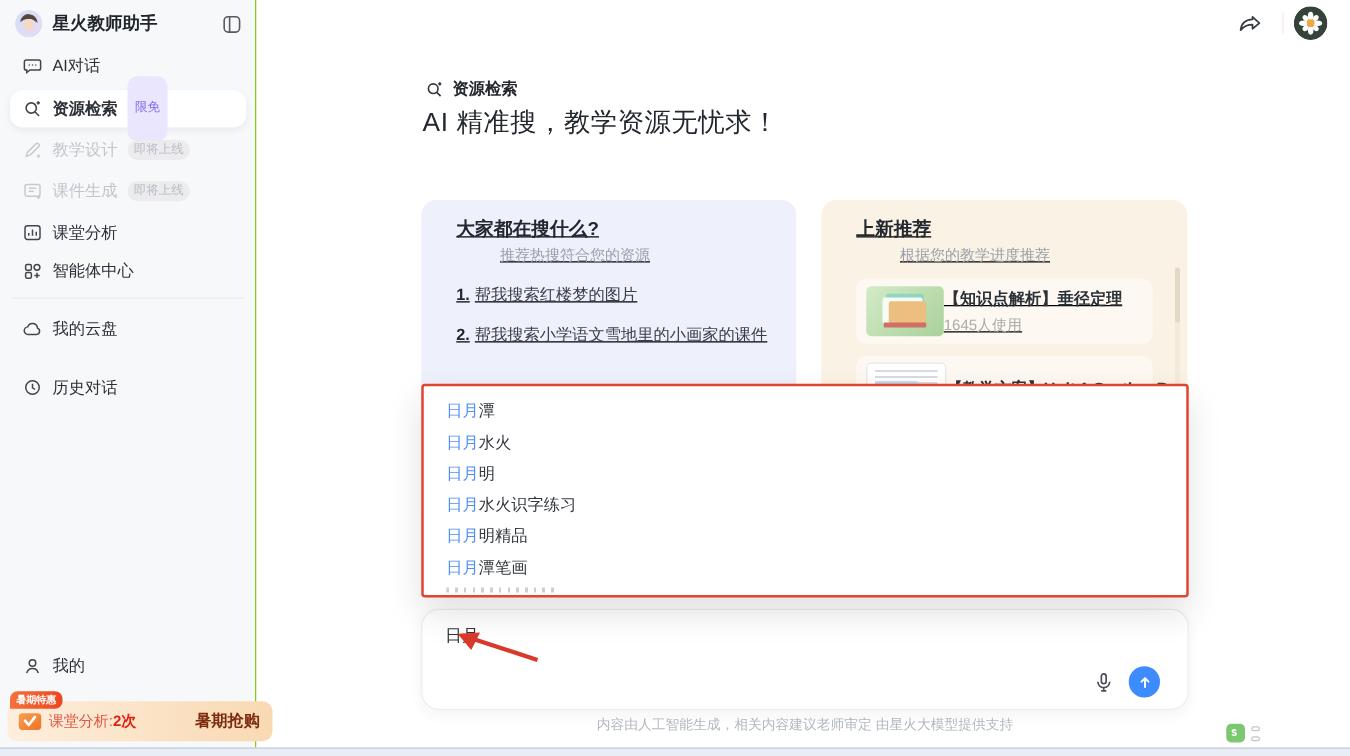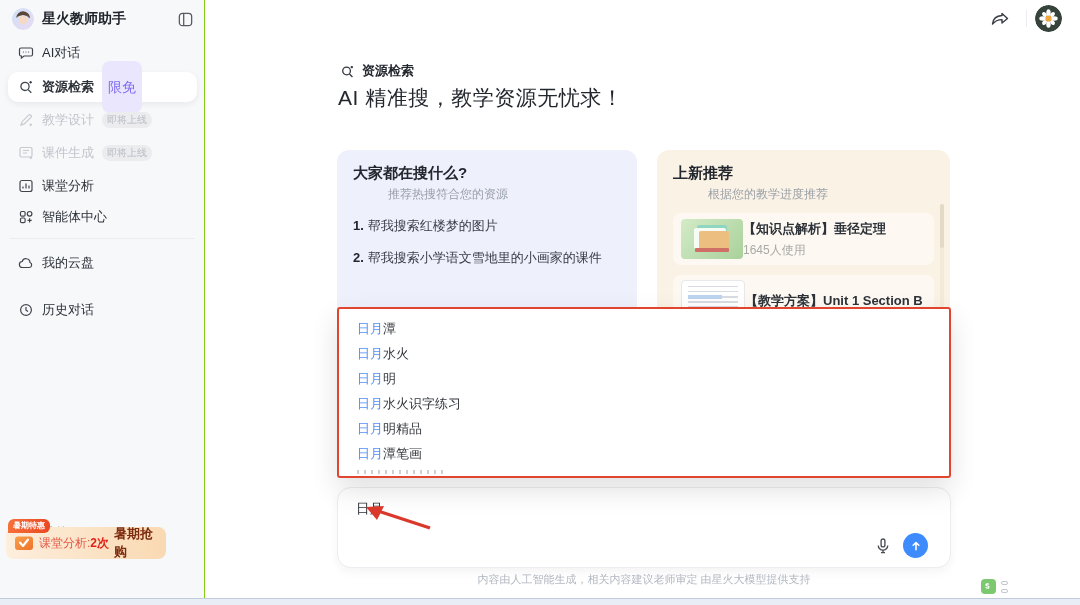--- a/index.html
+++ b/index.html
@@ -12,40 +12,40 @@
   .logo-avatar{width:22px;height:22px;border-radius:50%;overflow:hidden;flex-shrink:0;}
   .app-title{font-size:14px;font-weight:700;color:#20242b;flex:1;}
   .collapse-icon{width:17px;height:17px;color:#565b62;}
   .nav{position:absolute;left:8px;width:189px;height:30px;display:flex;align-items:center;gap:8px;padding:0 10px;box-sizing:border-box;border-radius:10px;font-size:13px;color:#2c3138;cursor:pointer;}
   .nav .nic{width:16px;height:16px;color:#41464e;flex-shrink:0;display:flex;}
   .nav.active{background:#fff;box-shadow:0 2px 6px rgba(31,35,41,.07);font-weight:700;}
   .nav.disabled{color:#c2c5cc;}
   .nav.disabled .nic{color:#c7cad1;}
   .n1{top:38px;} .n2{top:72px;} .n3{top:105px;} .n4{top:138px;} .n5{top:171px;} .n6{top:202px;} .n7{top:248px;} .n8{top:295px;} .n9{top:518px;}
   .side-divider{position:absolute;left:10px;top:238px;width:185px;height:1px;background:#ebecf0;}
-  .badge-free{background:#eae6fd;color:#7f6cf1;font-size:14px;line-height:14px;padding:19px 6px;border-radius:8px;font-weight:400;}
+  .badge-free{background:#eae6fd;color:#7f6cf1;font-size:10px;line-height:14px;padding:19px 6px;border-radius:8px;font-weight:400;}
   .badge-soon{background:#ececef;color:#b8bcc4;font-size:10px;line-height:14px;padding:1px 5px;border-radius:8px;}
-  .promo{position:absolute;left:6px;top:527px;width:160px;height:32px;background:linear-gradient(90deg,#fdeedd,#f9d9b2);border-radius:8px;display:flex;align-items:center;padding:0 10px 0 8px;box-sizing:border-box;gap:5px;cursor:pointer;}
+  .promo{position:absolute;left:6px;top:561px;width:212px;height:32px;background:linear-gradient(90deg,#fdeedd,#f9d9b2);border-radius:8px;display:flex;align-items:center;padding:0 10px 0 8px;box-sizing:border-box;gap:5px;cursor:pointer;}
   .promo-tag{position:absolute;left:2px;top:-8px;background:linear-gradient(90deg,#f5713b,#ec4721);color:#fff;font-size:8px;line-height:10px;padding:2px 5px;border-radius:6px 6px 6px 0;font-weight:700;}
   .promo-icon{width:20px;height:18px;flex-shrink:0;display:flex;}
   .promo-text{font-size:12px;color:#e25744;white-space:nowrap;}
   .promo-count{font-weight:800;color:#e02314;font-style:normal;}
   .promo-btn{margin-left:auto;font-size:13px;font-weight:800;color:#7d2c10;}
 
   
   .share-btn{position:absolute;left:988px;top:8px;width:24px;height:24px;color:#373c43;cursor:pointer;}
   .top-divider{position:absolute;left:1026px;top:10px;width:1px;height:17px;background:#ececf0;}
   .avatar{position:absolute;left:1035px;top:5px;width:27px;height:27px;border-radius:50%;overflow:hidden;cursor:pointer;}
 
   
   .crumb{position:absolute;left:340px;top:62px;display:flex;align-items:center;gap:7px;font-size:13px;font-weight:700;color:#23272e;}
   .crumb .cic{width:15px;height:15px;color:#33383f;display:flex;}
   .page-title{position:absolute;left:338px;top:84px;font-size:21px;color:#23272e;letter-spacing:.5px;}
 
-  .card{position:absolute;top:150px;border-radius:12px;box-sizing:border-box;padding:14px 16px;z-index:1;}
+  .card{position:absolute;top:160px;border-radius:12px;box-sizing:border-box;padding:14px 28px;z-index:1;text-decoration:underline;}
   .card-hot{left:337px;width:300px;height:175px;background:#eef0fc;}
   .card-new{left:657px;width:293px;height:175px;background:#fbf2e6;}
   .card-title{font-size:15px;font-weight:700;color:#23272e;}
   .card-sub{font-size:12px;color:#9aa0a8;margin-top:3px;margin-left:35px;}
   .hot-item{margin-top:14px;font-size:13px;color:#383d44;cursor:pointer;white-space:nowrap;}
   .hot-num{font-weight:700;color:#23272e;margin-right:4px;}
   .new-item{margin-top:10px;display:flex;align-items:center;background:#fdf9f2;border-radius:8px;padding:6px 8px;height:52px;box-sizing:border-box;cursor:pointer;}
   .new-item-title{font-size:13px;font-weight:600;color:#2d3239;white-space:nowrap;overflow:hidden;max-width:178px;}
   .new-item-meta{font-size:12px;color:#a9a9a6;margin-top:4px;}
   .thumb1{width:62px;height:40px;border-radius:4px;background:linear-gradient(135deg,#d3ebc7,#a9d19b);position:relative;overflow:hidden;flex-shrink:0;}

